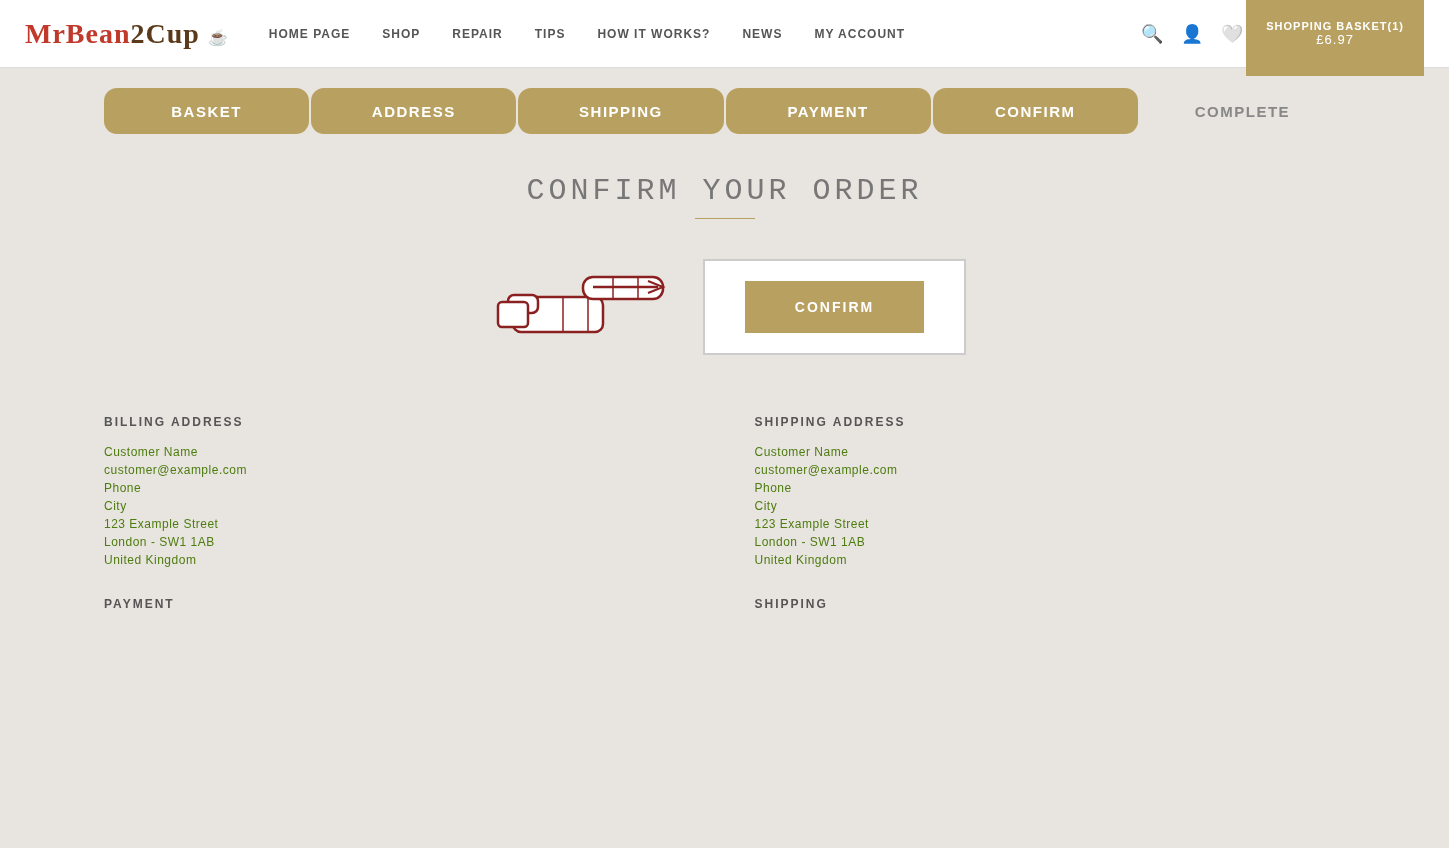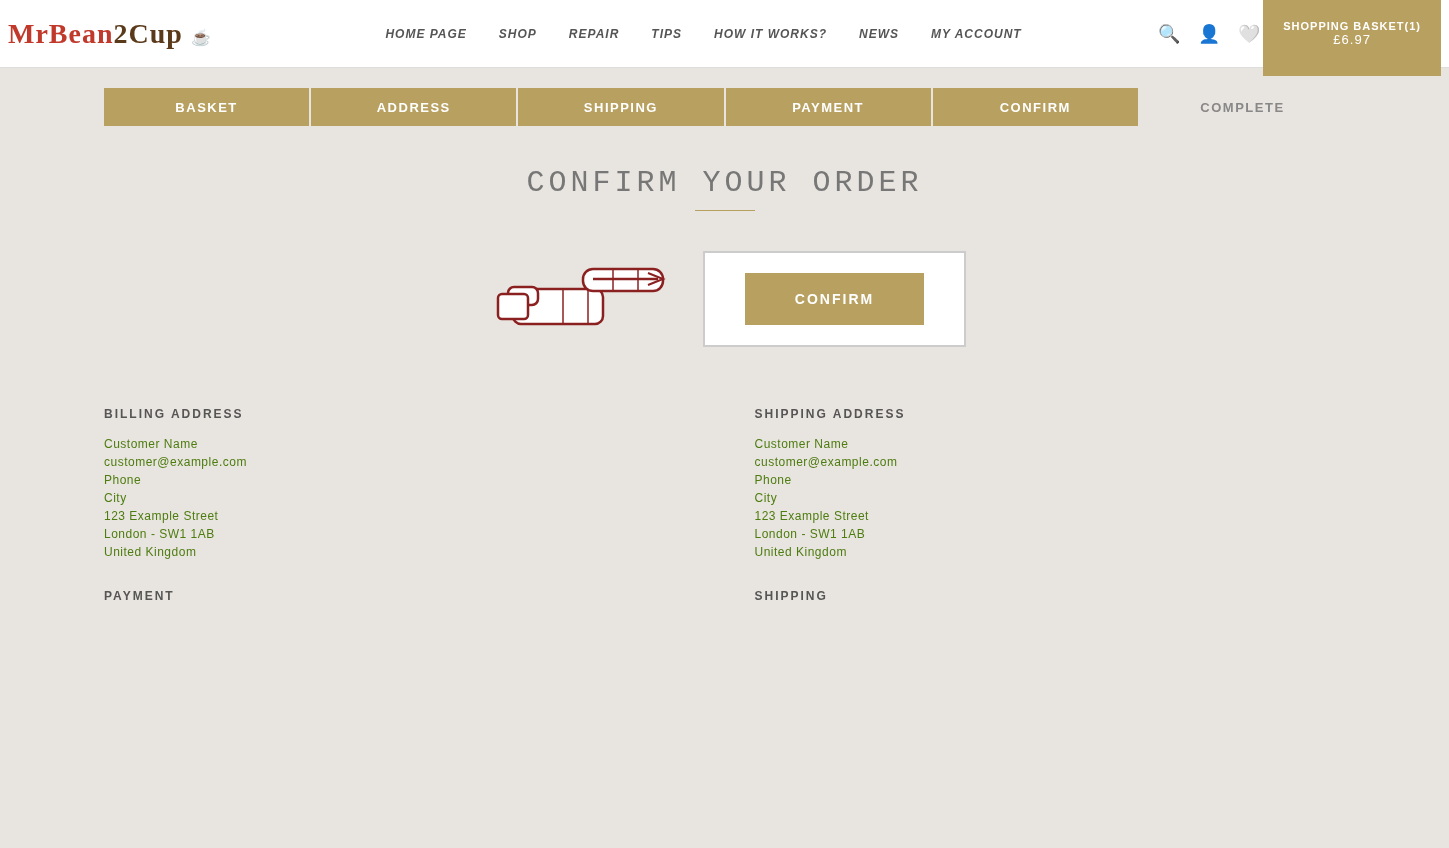--- a/index.html
+++ b/index.html
@@ -4,39 +4,37 @@
   <style>
     * { margin: 0; padding: 0; box-sizing: border-box; }
     body { background: #e8e4df; font-family: Arial, sans-serif; min-height: 848px; }
 
     
     .header {
       display: flex;
       align-items: center;
       background: #fff;
       height: 68px;
-      padding: 0 8px;
+      padding: 0 25px;
       border-bottom: 1px solid #ddd;
     }
     .logo {
       font-size: 28px;
       font-weight: bold;
       color: #c0392b;
       text-decoration: none;
       margin-right: 40px;
       font-family: Georgia, serif;
       letter-spacing: 1px;
     }
     .logo span { color: #5a3a1a; }
     nav {
       display: flex;
       gap: 32px;
       flex: 1;
-      justify-content: center;
-      font-style: italic;
     }
     nav a {
       text-decoration: none;
       color: #555;
       font-size: 12px;
       font-weight: bold;
       letter-spacing: 1px;
       text-transform: uppercase;
     }
     .header-icons {
@@ -77,31 +75,32 @@
     }
 
     
     .progress-bar {
       display: flex;
       margin: 0 104px;
       margin-top: 20px;
     }
     .progress-step {
       flex: 1;
-      height: 38px;
-      display: flex;
-      align-items: center;
-      justify-content: center;
-      font-size: 13px;
+      height: 46px;
+      display: flex;
+      align-items: center;
+      justify-content: center;
+      font-size: 15px;
       font-weight: bold;
       letter-spacing: 1.5px;
       text-transform: uppercase;
       color: #fff;
       background: #b8a060;
       margin-right: 2px;
+      border-radius: 13px;
     }
     .progress-step:last-child { margin-right: 0; }
     .progress-step.inactive {
       background: transparent;
       color: #888;
     }
 
     
     .main {
       padding: 40px 104px;

